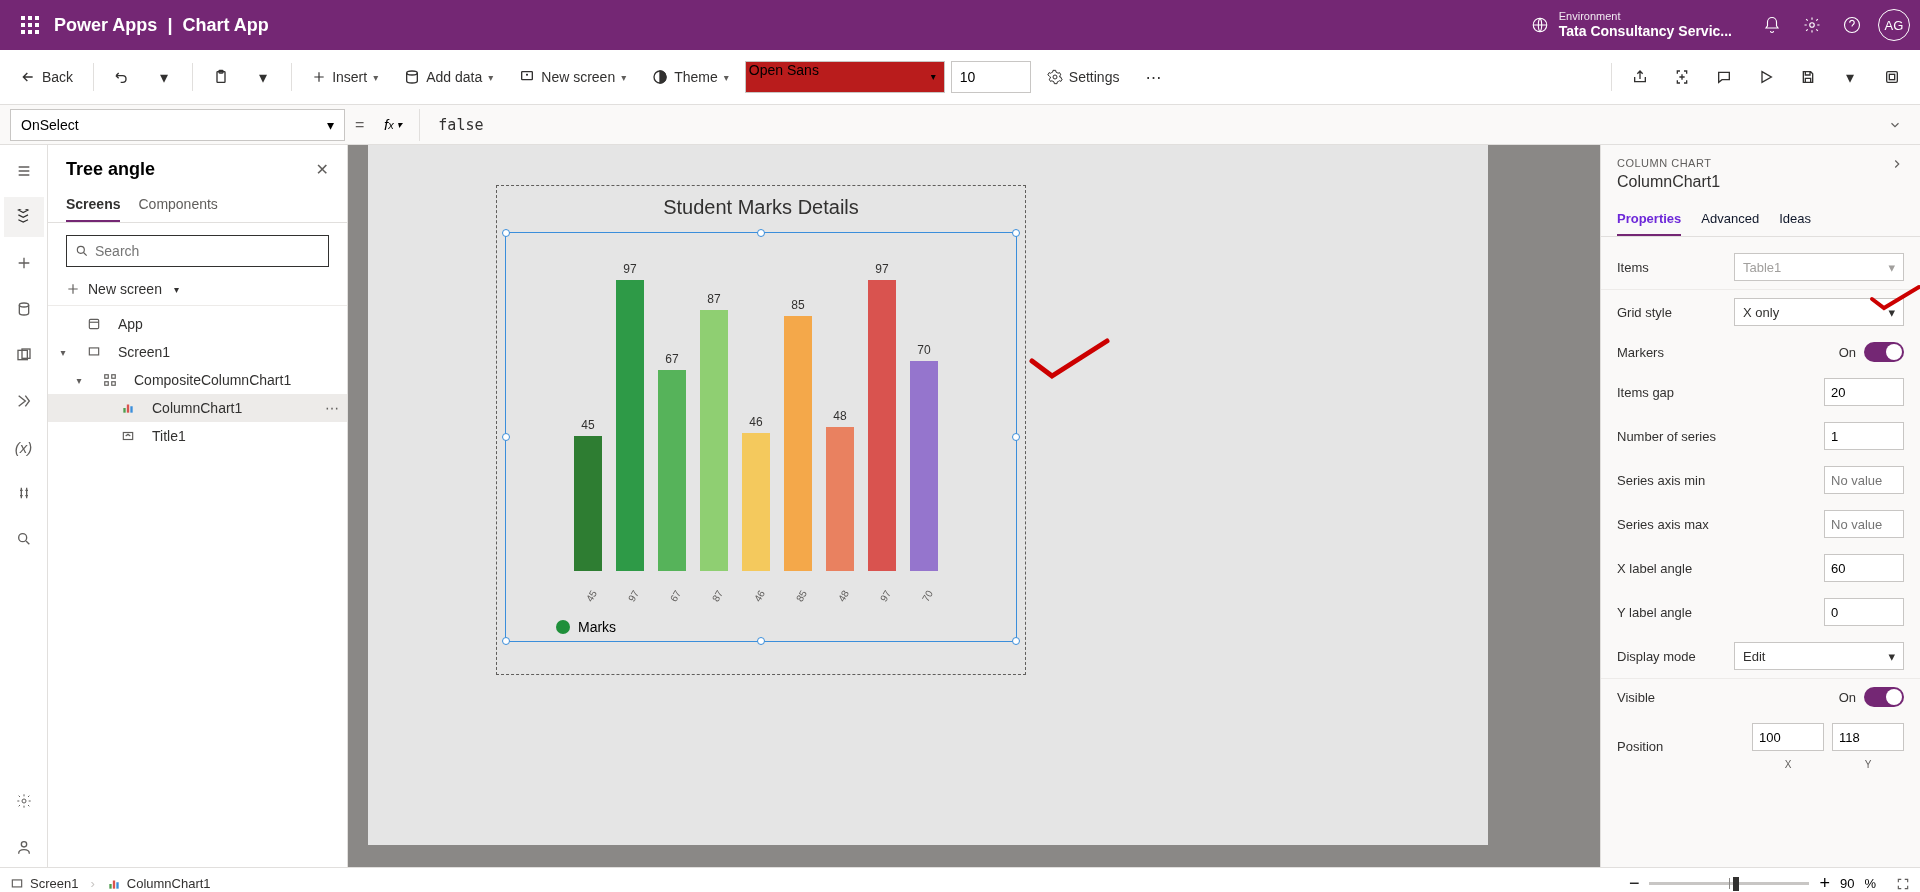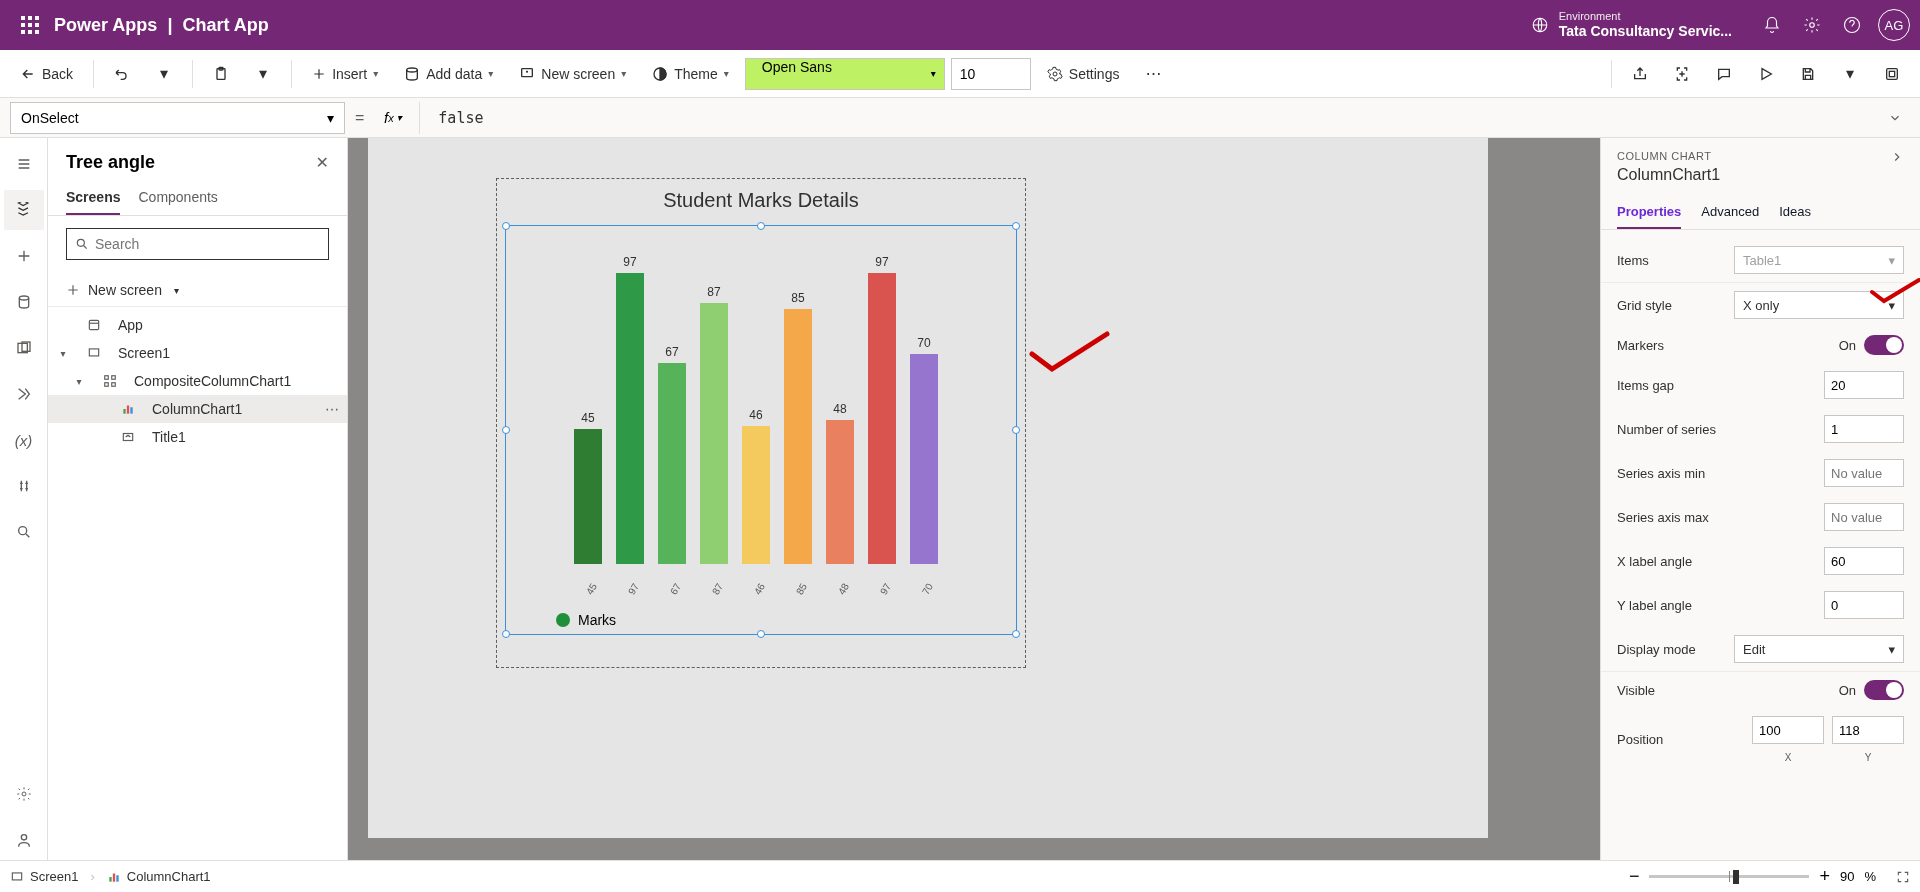--- a/index.html
+++ b/index.html
@@ -10,25 +10,25 @@
 .waffle { width: 40px; height: 40px; display: flex; align-items: center; justify-content: center; font-size: 18px; }
 .app-title { font-size: 18px; font-weight: 600; margin-left: 4px; }
 .top-spacer { flex: 1; }
 .env-block { font-size: 12px; line-height: 1.2; margin-right: 20px; display:flex; align-items:center; gap:10px;}
 .env-block .env-label { font-size: 11px; opacity: 0.9; }
 .env-block .env-name { font-size: 14px; font-weight: 600; }
 .top-icon { width: 40px; height: 40px; display: flex; align-items: center; justify-content: center; font-size: 18px; }
 .avatar { width: 32px; height: 32px; border-radius: 50%; border: 1px solid #fff; display: flex; align-items: center; justify-content: center; font-size: 13px; margin-left: 6px; }
 
 
-.ribbon { height: 48px; background: #fff; border-bottom: 1px solid #e1dfdd; display: flex; align-items: center; padding: 0 10px; gap: 6px; }
+.ribbon { height: 55px; background: #fff; border-bottom: 1px solid #e1dfdd; display: flex; align-items: center; padding: 0 10px; gap: 6px; }
 .ribbon-btn { display: flex; align-items: center; gap: 6px; padding: 6px 10px; font-size: 14px; color: #323130; cursor: pointer; }
 .ribbon-btn .chev { font-size: 10px; color: #605e5c; }
 .vsep { width: 1px; height: 28px; background: #e1dfdd; margin: 0 4px; }
-.font-select { height: 32px; border: 1px solid #c8c6c4; padding: 0 26px 0 16px; font-size: 14px; width: 200px; background:#bef264; position:relative;}
+.font-select { height: 32px; border: 1px solid #c8c6c4; padding: 0 26px 0 3px; font-size: 14px; width: 200px; background:#b91c1c; position:relative;}
 .font-select .chev { position:absolute; right:8px; top:9px; font-size:10px;}
 .font-size { width: 80px; height: 32px; border: 1px solid #c8c6c4; padding: 0 8px; font-size: 14px; }
 .ribbon-spacer { flex: 1; }
 .ribbon-icon { width: 36px; height: 36px; display: flex; align-items: center; justify-content: center; color: #323130; font-size: 16px; }
 
 
 .formula-bar { height: 40px; background: #faf9f8; border-bottom: 1px solid #e1dfdd; display: flex; align-items: center; padding: 0 10px; gap: 10px; }
 .prop-select { width: 335px; height: 32px; border: 1px solid #c8c6c4; background: #fff; display: flex; align-items: center; padding: 0 10px; font-size: 14px; justify-content: space-between; }
 .fx-box { width: 46px; height: 32px; display: flex; align-items: center; justify-content: center; font-style: italic; font-size: 15px; border-right:1px solid #e1dfdd; padding-right:8px;}
 .formula-input { flex: 1; height: 32px; border: none; background: transparent; font-family: Consolas, monospace; font-size: 15px; color: #323130; padding: 0 8px; }
@@ -41,21 +41,21 @@
 .rail-icon.active { background: #f3f2f1; }
 .rail-spacer { flex:1; }
 
 
 .tree-panel { width: 300px; background: #fff; border-right: 1px solid #e1dfdd; display: flex; flex-direction: column; }
 .tree-header { padding: 14px 18px 8px; display: flex; align-items: center; justify-content: space-between; }
 .tree-header h3 { font-size: 18px; font-weight: 600; }
 .tree-tabs { display: flex; gap: 18px; padding: 0 18px; border-bottom: 1px solid #e1dfdd; }
 .tree-tab { padding: 8px 0; font-size: 14px; color: #605e5c; cursor: pointer; border-bottom: 2px solid transparent; }
 .tree-tab.active { color: #323130; font-weight:600; border-bottom-color: #742774; }
-.tree-search { margin: 12px 18px 14px; height: 32px; border: 1px solid #323130; display: flex; align-items: center; padding: 0 8px; gap: 6px; }
+.tree-search { margin: 12px 18px 6px; height: 32px; border: 1px solid #323130; display: flex; align-items: center; padding: 0 8px; gap: 6px; }
 .tree-search input { border: none; outline: none; flex: 1; font-size: 14px; }
 .new-screen { padding: 8px 18px; display: flex; align-items: center; gap: 8px; font-size: 14px; color: #323130; }
 .tree-list { flex: 1; overflow: auto; padding: 4px 0; }
 .tree-item { display: flex; align-items: center; gap: 16px; padding: 6px 8px; font-size: 14px; color: #323130; cursor: pointer; }
 .tree-item.selected { background: #edebe9; }
 .tree-item .caret { width: 14px; font-size: 10px; color: #605e5c; text-align:center; }
 .tree-item .ticon { width: 16px; display:flex; justify-content:center; }
 .tree-item .ellipsis { margin-left: auto; color: #605e5c; }
 .indent-1 { padding-left: 24px; }
 .indent-3 { padding-left: 72px; }

